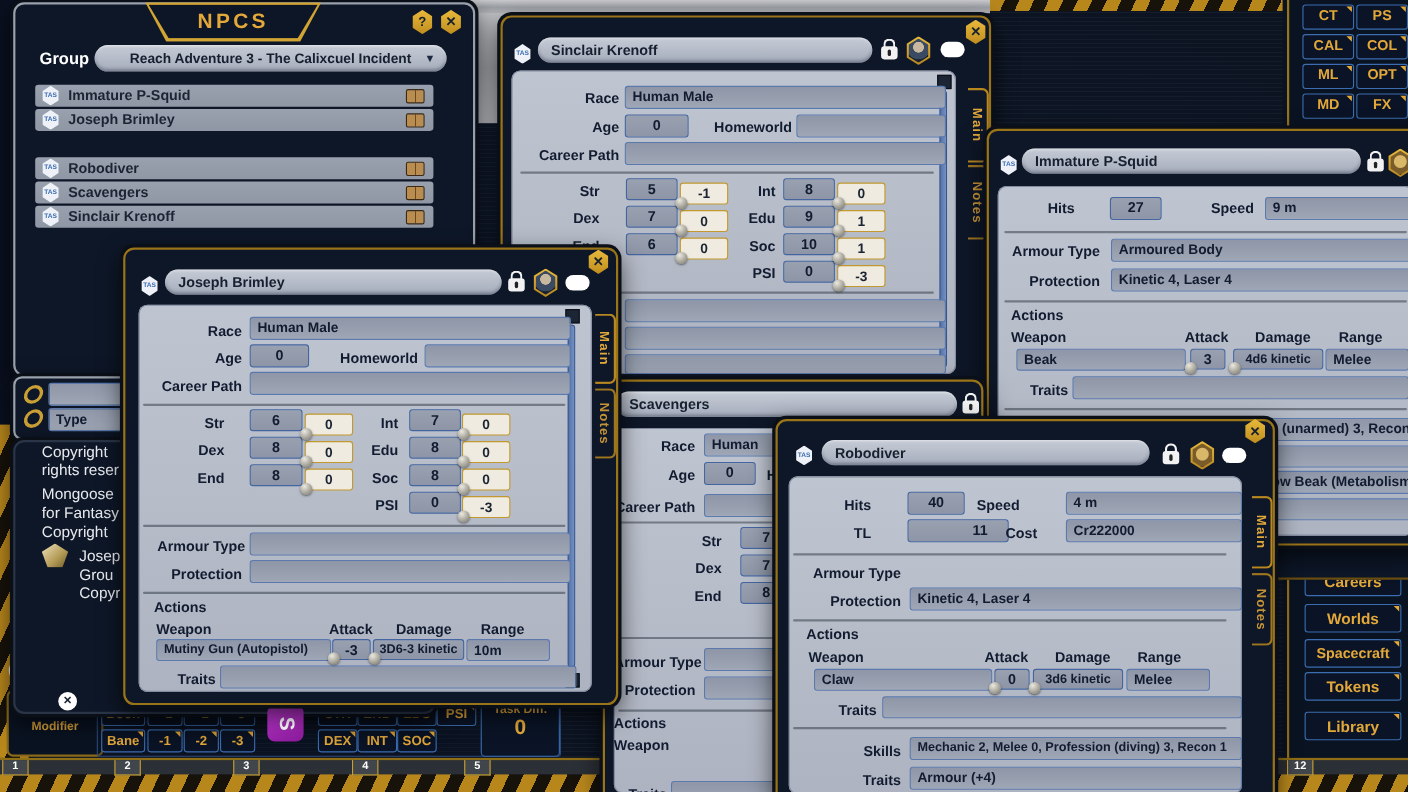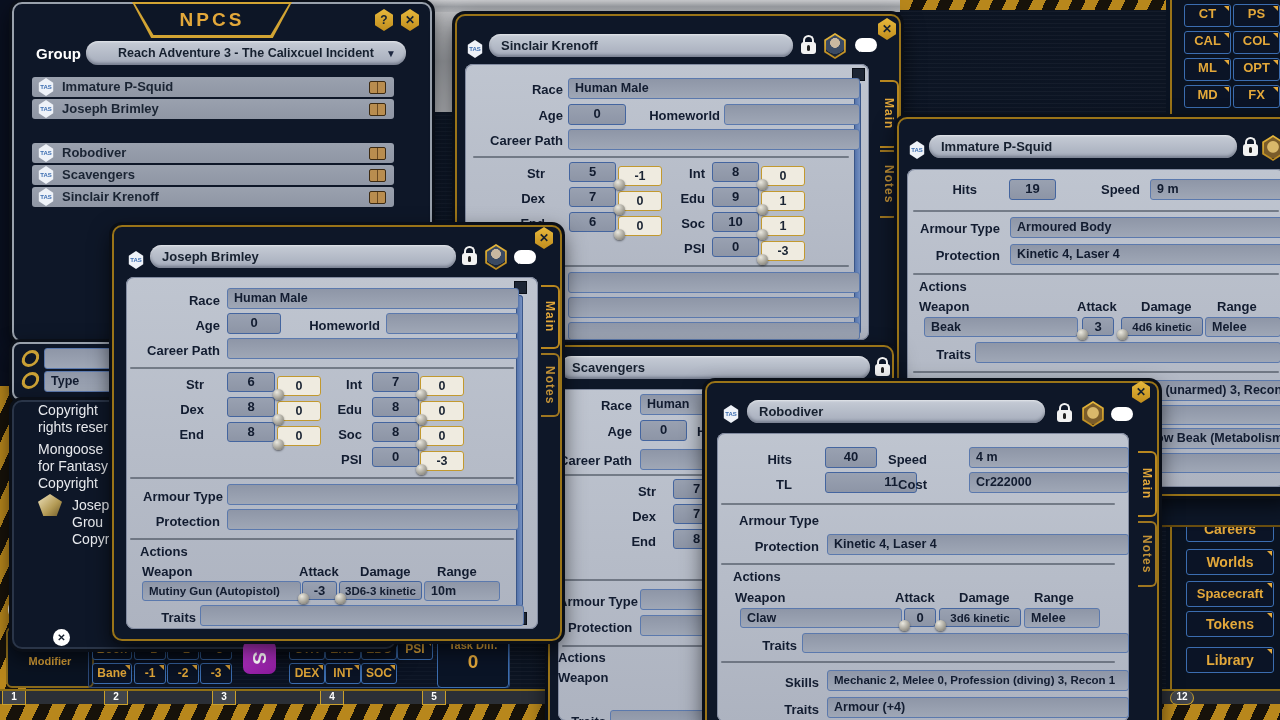--- a/index.html
+++ b/index.html
@@ -132,21 +132,21 @@
     <div class="gold" style="font-size:11px;margin-top:2px;">Task Diff.</div>
     <div class="gold" style="font-size:19px;">0</div>
   </div>
 
   <div class="w" style="left:0;top:689px;width:1280px;height:13px;background:#2b2f36;border-top:2px solid #8f6f16;"></div>
   <div class="rtab" style="left:2px;top:691px;">1</div>
   <div class="rtab" style="left:104px;top:691px;">2</div>
   <div class="rtab" style="left:212px;top:691px;">3</div>
   <div class="rtab" style="left:320px;top:691px;">4</div>
   <div class="rtab" style="left:422px;top:691px;">5</div>
-  <div class="rtab" style="left:1170px;top:691px;border-radius:7px;">12</div>
+  <div class="rtab" style="left:1170px;top:691px;">12</div>
 
   <div class="win silver" style="left:12px;top:2px;width:416px;height:336px;z-index:2;">
     <div style="position:absolute;left:118px;top:-2px;width:160px;height:36px;clip-path:polygon(0 0,100% 0,88% 100%,12% 100%);background:#d2a433;">
       <div style="position:absolute;left:3px;top:2px;right:3px;bottom:3px;clip-path:polygon(0 0,100% 0,88% 100%,12% 100%);background:#0d1626;display:flex;align-items:center;justify-content:center;color:#e3a83a;font-weight:bold;font-size:19px;letter-spacing:3px;">NPCS</div>
     </div>
     <div class="hexbtn" style="left:360px;top:5px;">?</div>
     <div class="hexbtn" style="left:386px;top:5px;">✕</div>
     <div style="position:absolute;left:22px;top:41px;color:#fff;font-weight:bold;font-size:15px;">Group</div>
     <div class="pill" style="left:72px;top:37px;width:296px;height:24px;text-align:center;font-size:12.5px;line-height:24px;">Reach Adventure 3 - The Calixcuel Incident</div>
     <div style="position:absolute;left:372px;top:44px;color:#1c2740;font-size:10px;z-index:2;">▼</div>
@@ -261,21 +261,21 @@
   <div class="win" style="left:897px;top:117px;width:391px;height:375px;z-index:4;">
     <span class="tas" style="left:8px;top:20px;"><span class="o"></span><span class="i">TAS</span></span>
     <div class="pill" style="left:30px;top:16px;width:284px;height:23px;">Immature P-Squid</div>
     <span class="lock" style="left:344px;top:25px;"></span>
     <span class="porthex" style="left:362px;top:16px;">
         <span class="im beast"></span>
       </span>
     <div class="body" style="left:8px;top:50px;width:378px;height:318px;"></div>
 
     <div class="lbl" style="left:30px;top:63px;width:48px;">Hits</div>
-    <div class="vbox" style="left:110px;top:60px;width:45px;height:19px;">19</div>
+    <div class="vbox" style="left:110px;top:60px;width:45px;height:19px;">27</div>
     <div class="lbl" style="left:185px;top:63px;width:56px;">Speed</div>
     <div class="fld" style="left:251px;top:60px;width:128px;height:19px;">9 m</div>
     <div class="sep" style="left:14px;top:91px;width:366px;"></div>
     <div class="lbl" style="left:16px;top:102px;width:85px;">Armour Type</div>
     <div class="fld" style="left:111px;top:98px;width:268px;height:19px;">Armoured Body</div>
     <div class="lbl" style="left:16px;top:129px;width:85px;">Protection</div>
     <div class="fld" style="left:111px;top:125px;width:268px;height:19px;">Kinetic 4, Laser 4</div>
     <div class="sep" style="left:14px;top:154px;width:366px;"></div>
 
     <div class="secthead" style="left:20px;top:160px;">Actions</div>
@@ -351,21 +351,21 @@
     <div class="vtab" style="left:431px;top:68px;width:17px;height:62px;">Main</div>
     <div class="vtab" style="left:431px;top:138px;width:17px;height:62px;opacity:.85;">Notes</div>
     <div class="body" style="left:10px;top:50px;width:412px;height:289px;"></div>
 
     <div class="lbl" style="left:40px;top:69px;width:45px;">Hits</div>
     <div class="vbox" style="left:118px;top:64px;width:50px;height:19px;">40</div>
     <div class="lbl" style="left:175px;top:69px;width:45px;">Speed</div>
     <div class="fld" style="left:262px;top:64px;width:146px;height:19px;">4 m</div>
     <div class="lbl" style="left:40px;top:94px;width:45px;">TL</div>
     <div class="vbox" style="left:118px;top:89px;width:50px;height:19px;padding-left:40px;">11</div>
-    <div class="lbl" style="left:175px;top:94px;width:45px;">Cost</div>
+    <div class="lbl" style="left:191px;top:94px;width:45px;">Cost</div>
     <div class="fld" style="left:262px;top:89px;width:146px;height:19px;">Cr222000</div>
     <div class="sep" style="left:14px;top:120px;width:394px;"></div>
 
     <div class="lbl" style="left:20px;top:130px;width:92px;">Armour Type</div>
     <div class="lbl" style="left:30px;top:156px;width:82px;">Protection</div>
     <div class="fld" style="left:120px;top:151px;width:288px;height:19px;">Kinetic 4, Laser 4</div>
     <div class="sep" style="left:14px;top:180px;width:394px;"></div>
 
     <div class="secthead" style="left:26px;top:186px;">Actions</div>
     <div class="secthead" style="left:28px;top:207px;">Weapon</div>

